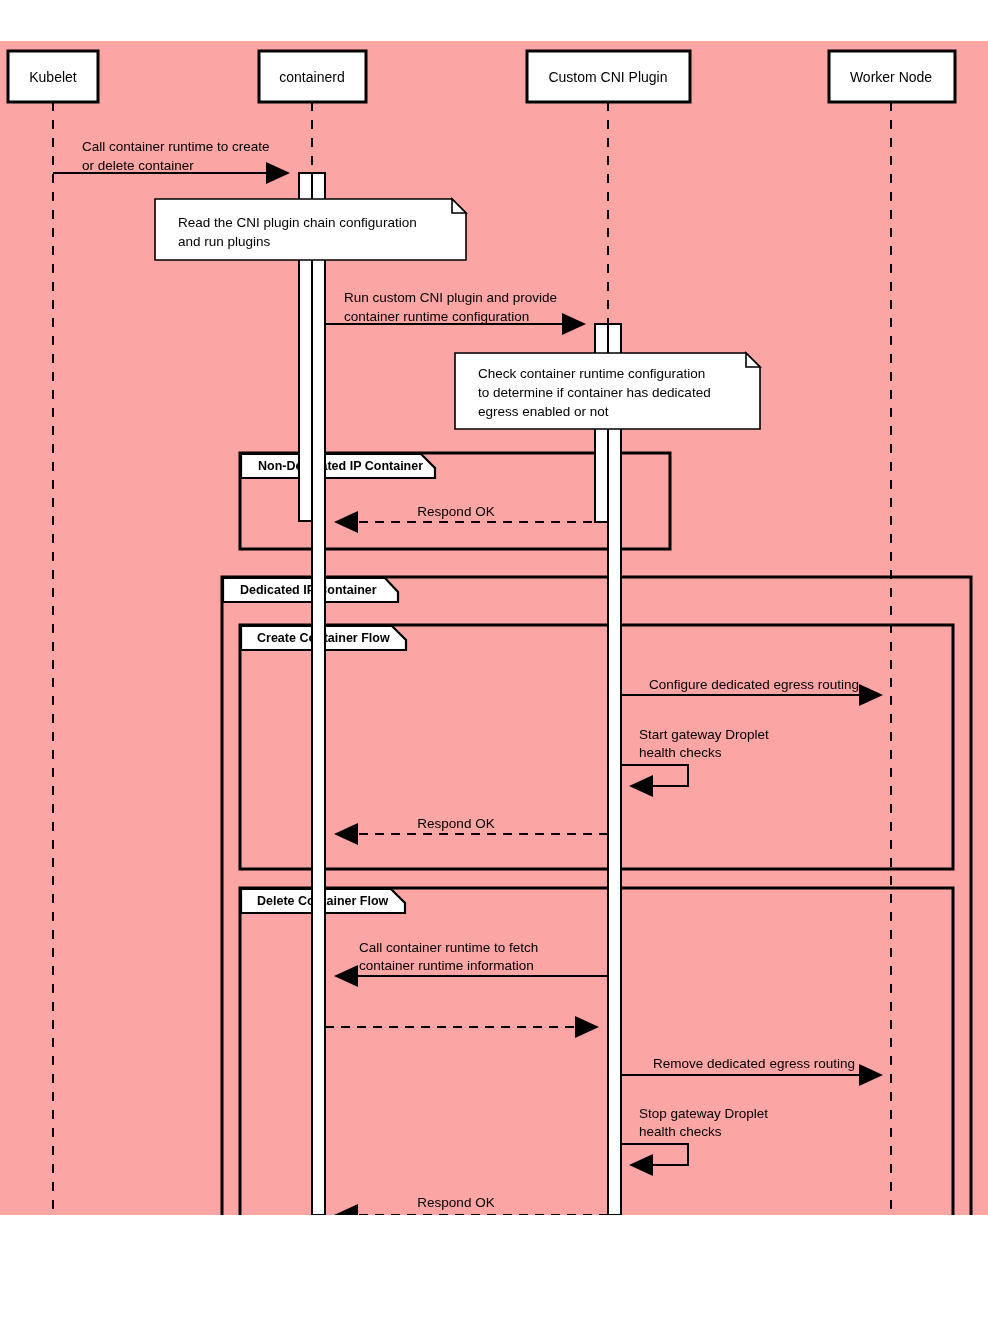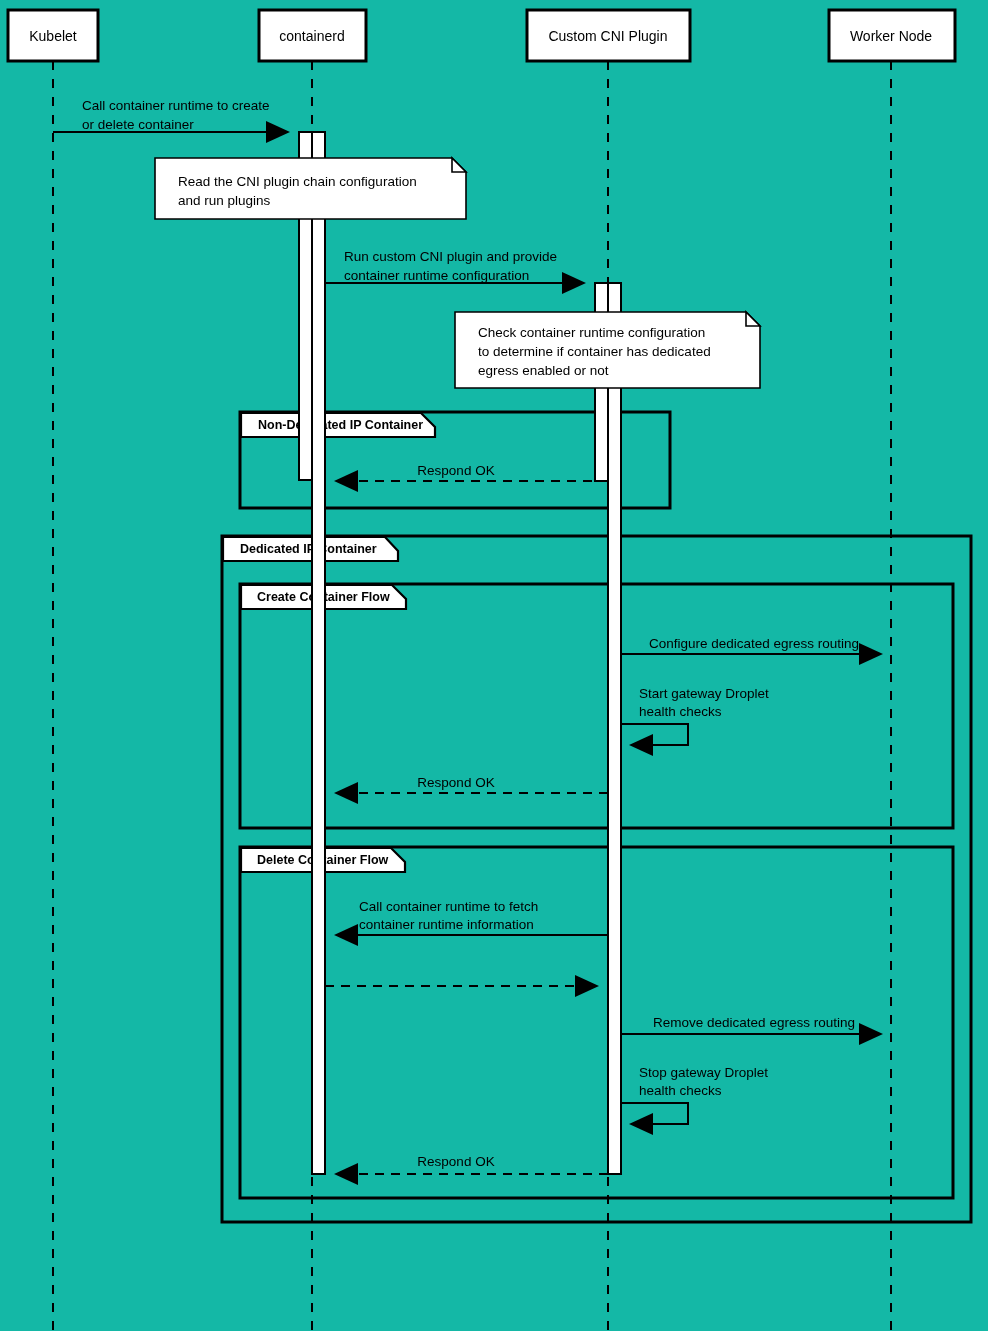--- a/index.html
+++ b/index.html
@@ -7,23 +7,24 @@
     margin: 0;
     padding: 0;
     background: #ffffff;
   }
   body {
     font-family: "Liberation Sans", sans-serif;
   }
   #canvas {
     position: relative;
     width: 988px;
-    height: 1331px;
-    background: #14b8a6;
+    height: 1174px;
+    background: #fca5a5;
     overflow: hidden;
+    margin-top: 41px;
   }
   svg#diagram {
     display: block;
     width: 988px;
     height: 1331px;
   }
   .lifeline-box rect {
     fill: #ffffff;
     stroke: #000000;
     stroke-width: 3;

